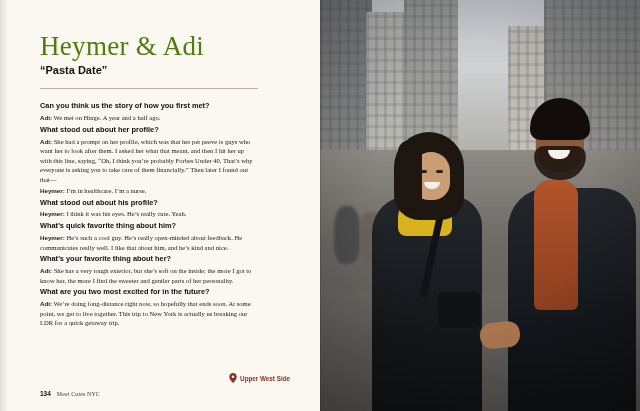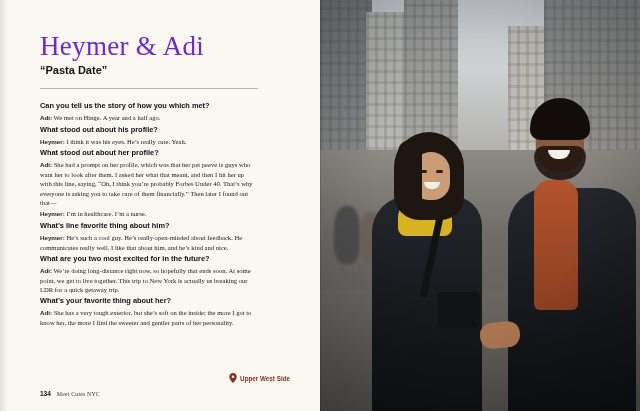--- a/index.html
+++ b/index.html
@@ -27,21 +27,21 @@
     height: 411px;
     background: #fbf8f2;
     box-sizing: border-box;
     padding: 24px 34px 0 40px;
   }
   .title {
     font-family: "Liberation Serif", serif;
     font-size: 27px;
     font-weight: normal;
     letter-spacing: 0.3px;
-    color: #6d28d9;
+    color: #4d7c0f;
     margin: 8px 0 2px 0;
     line-height: 1.05;
   }
   .subtitle {
     font-family: "Liberation Sans", sans-serif;
     font-size: 11px;
     font-weight: bold;
     color: #111111;
     margin: 4px 0 0 0;
   }
@@ -336,49 +336,49 @@
   <div class="left-page">
     <div class="page-edge"></div>
 
     <h1 class="title">Heymer &amp; Adi</h1>
     <div class="subtitle">“Pasta Date”</div>
     <hr class="rule">
 
     <div class="qa">
 
       <div>
-        <p class="question">Can you tell us the story of how you which met?</p>
+        <p class="question">Can you think us the story of how you first met?</p>
         <p class="answer"><span class="speaker">Adi:</span> <span>We met on Hinge. A year and a half ago.</span></p>
-      </div>
-
-      <div>
-        <p class="question">What stood out about his profile?</p>
-        <p class="answer"><span class="speaker">Heymer:</span> <span>I think it was his eyes. He’s really cute. Yeah.</span></p>
       </div>
 
       <div>
         <p class="question">What stood out about her profile?</p>
         <p class="answer"><span class="speaker">Adi:</span> <span>She had a prompt on her profile, which was that her pet peeve is guys who want her to look after them. I asked her what that meant, and then I hit her up with this line, saying, “Oh, I think you’re probably Forbes Under 40. That’s why everyone is asking you to take care of them financially.” Then later I found out that—</span></p>
         <p class="answer"><span class="speaker">Heymer:</span> <span>I’m in healthcare. I’m a nurse.</span></p>
       </div>
 
-
-      <div>
-        <p class="question">What’s line favorite thing about him?</p>
+      <div>
+        <p class="question">What stood out about his profile?</p>
+        <p class="answer"><span class="speaker">Heymer:</span> <span>I think it was his eyes. He’s really cute. Yeah.</span></p>
+      </div>
+
+
+      <div>
+        <p class="question">What’s quick favorite thing about him?</p>
         <p class="answer"><span class="speaker">Heymer:</span> <span>He’s such a cool guy. He’s really open-minded about feedback. He communicates really well. I like that about him, and he’s kind and nice.</span></p>
+      </div>
+
+      <div>
+        <p class="question">What’s your favorite thing about her?</p>
+        <p class="answer"><span class="speaker">Adi:</span> <span>She has a very tough exterior, but she’s soft on the inside; the more I got to know her, the more I find the sweeter and gentler parts of her personality.</span></p>
       </div>
 
       <div>
         <p class="question">What are you two most excited for in the future?</p>
         <p class="answer"><span class="speaker">Adi:</span> <span>We’re doing long-distance right now, so hopefully that ends soon. At some point, we get to live together. This trip to New York is actually us breaking our LDR for a quick getaway trip.</span></p>
-      </div>
-
-      <div>
-        <p class="question">What’s your favorite thing about her?</p>
-        <p class="answer"><span class="speaker">Adi:</span> <span>She has a very tough exterior, but she’s soft on the inside; the more I got to know her, the more I find the sweeter and gentler parts of her personality.</span></p>
       </div>
 
     </div>
 
     <div class="location-tag">
       <svg class="pin-icon" viewBox="0 0 12 16">
         <path d="M6 0C2.7 0 0 2.7 0 6c0 4.4 6 10 6 10s6-5.6 6-10c0-3.3-2.7-6-6-6z" fill="#8c2f23"></path>
         <circle cx="6" cy="6" r="2.1" fill="#fbf8f2"></circle>
       </svg>
       <span class="location-label">Upper West Side</span>

